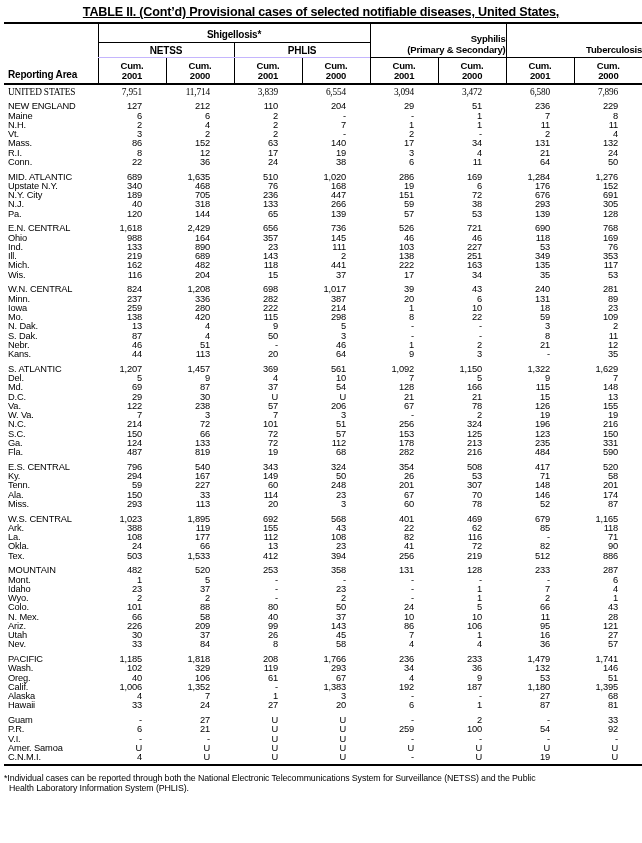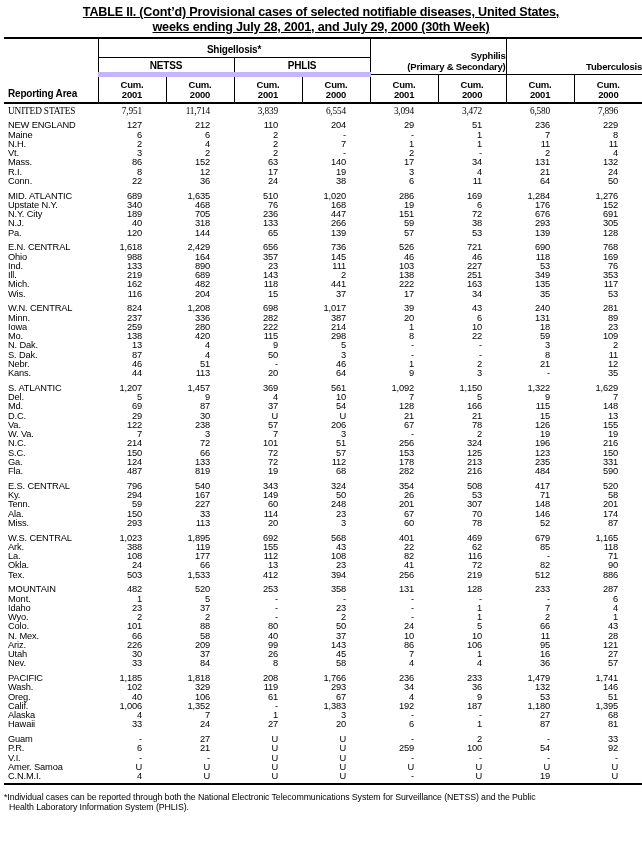--- a/index.html
+++ b/index.html
@@ -26,21 +26,21 @@
     font-size: 10px; text-align: center; vertical-align: bottom; height: 16px; padding-bottom: 2px;
     border-top: 2.5px solid #000; border-left: 1px solid #000; border-right: 1px solid #000; border-bottom: 1px solid #000;
   }
   th.syph, th.tbh {
     font-size: 9.5px; line-height: 10.5px; text-align: right; vertical-align: bottom; padding-bottom: 2px;
     border-top: 2.5px solid #000; border-bottom: 1px solid #000;
   }
   th.syph { border-right: 1px solid #000; }
   th.netss, th.phlis {
     font-size: 10px; text-align: center; vertical-align: bottom; height: 13px; padding-bottom: 1px;
-    border-bottom: 5px solid #c4b5fd; border-right: 1px solid #000;
+    border-bottom: 1px solid #c4b5fd; border-right: 1px solid #000;
   }
   th.netss { border-left: 1px solid #000; }
   th.cum {
     font-size: 9.5px; line-height: 10px; text-align: center; vertical-align: bottom;
     padding: 3px 0 2px 0;
     border-left: 1px solid #000; border-bottom: 2.5px solid #000;
   }
 
   tbody td {
     font-size: 9.3px; line-height: 9.25px; padding: 0;
@@ -59,21 +59,20 @@
   .note { margin-top: 7px; }
   .note .indent { padding-left: 5px; }
 </style>
 </head>
 <body>
 
 <div class="page">
 
   <div class="title">
     <div>TABLE II. (Cont’d) Provisional cases of selected notifiable diseases, United States,</div>
-    <div>weeks ending July 28, 2001, and July 29, 2000 (30th Week)</div>
   </div>
 
   <table class="tbl">
     <colgroup>
       <col class="c-area">
       <col class="c-num">
         <col class="c-num">
         <col class="c-num">
         <col class="c-num">
       <col class="c-num">

